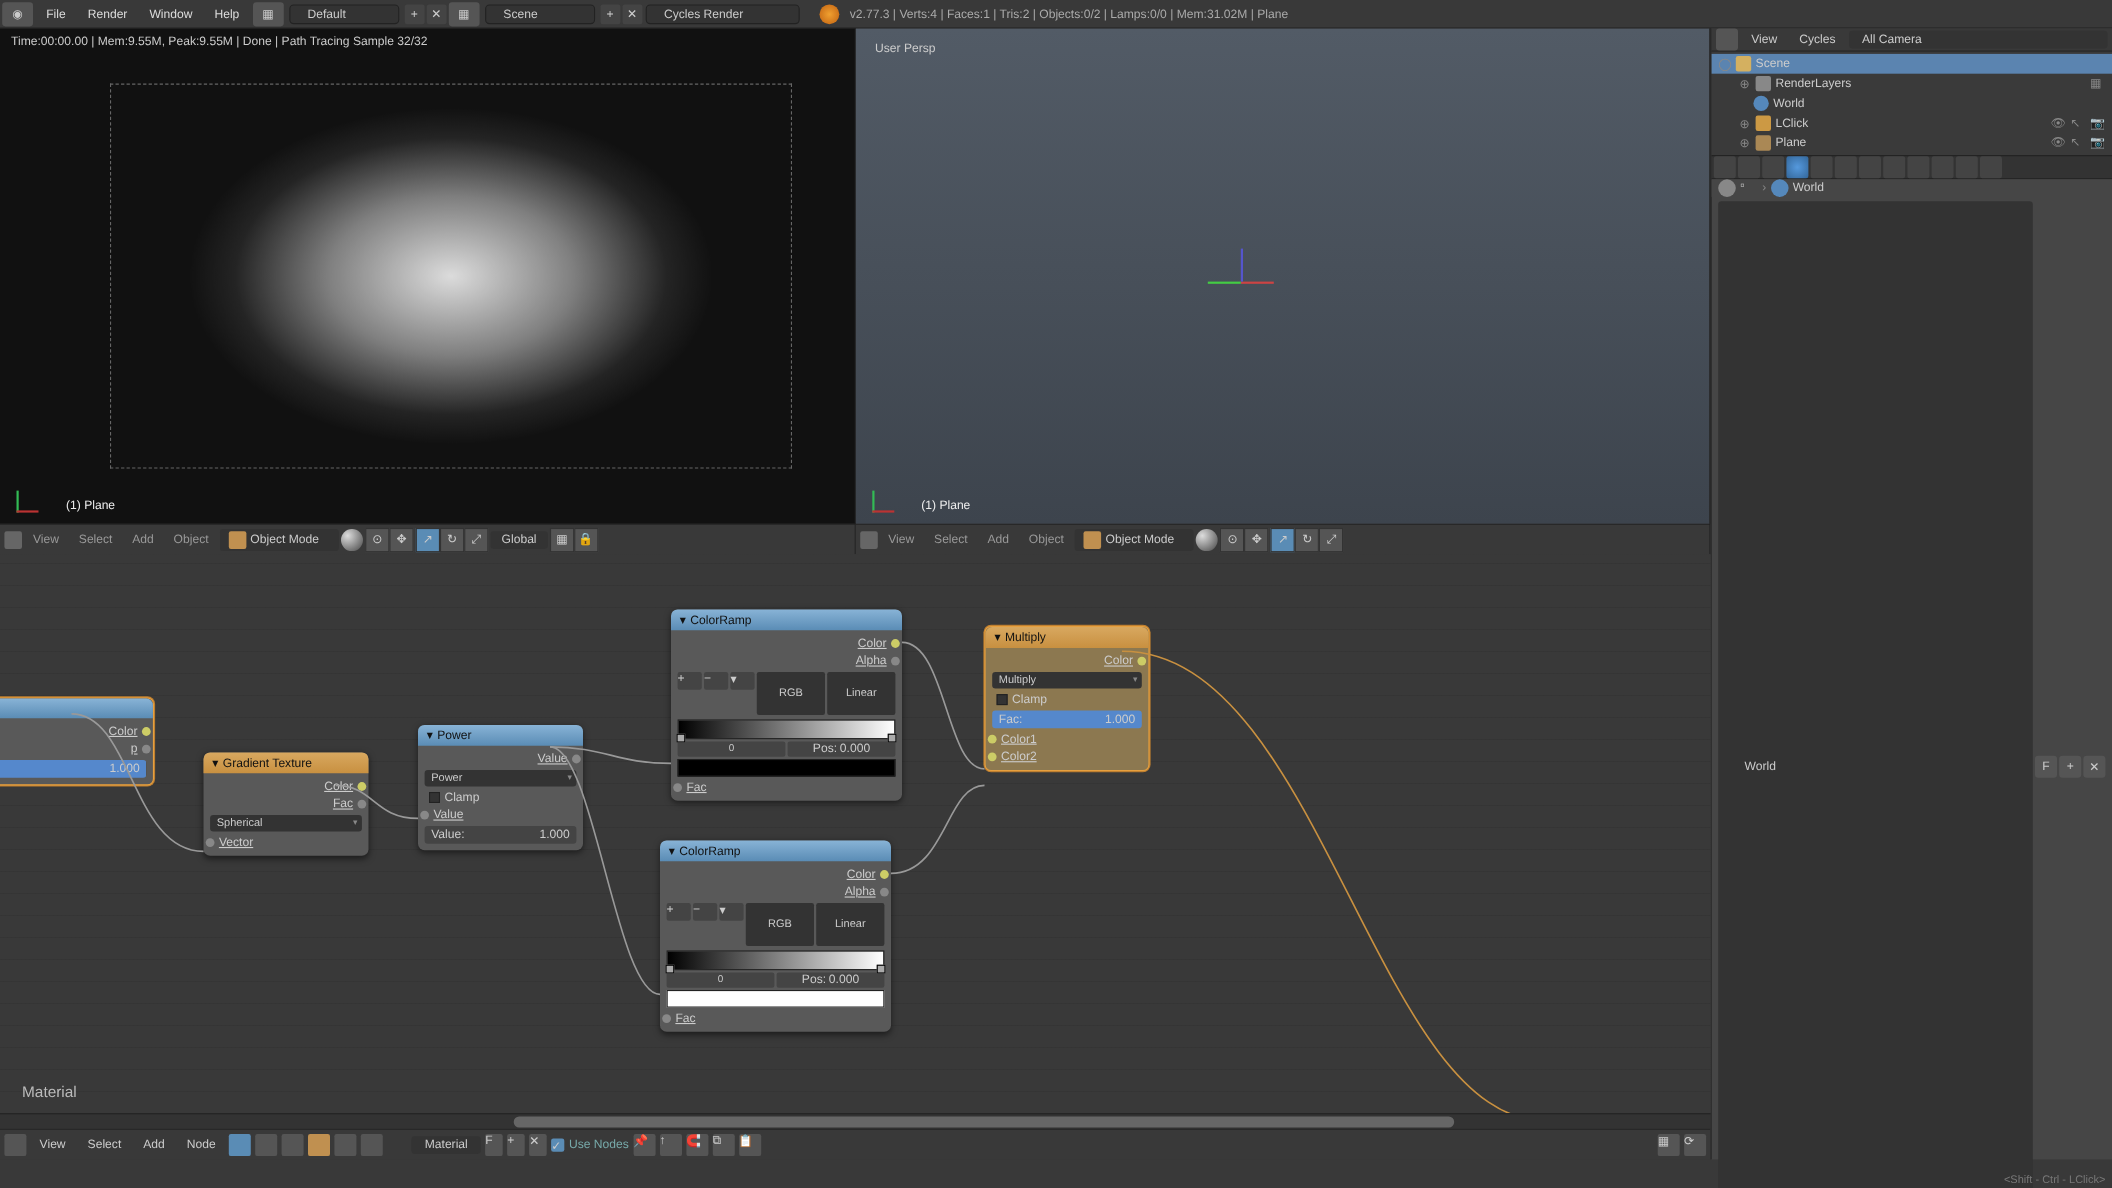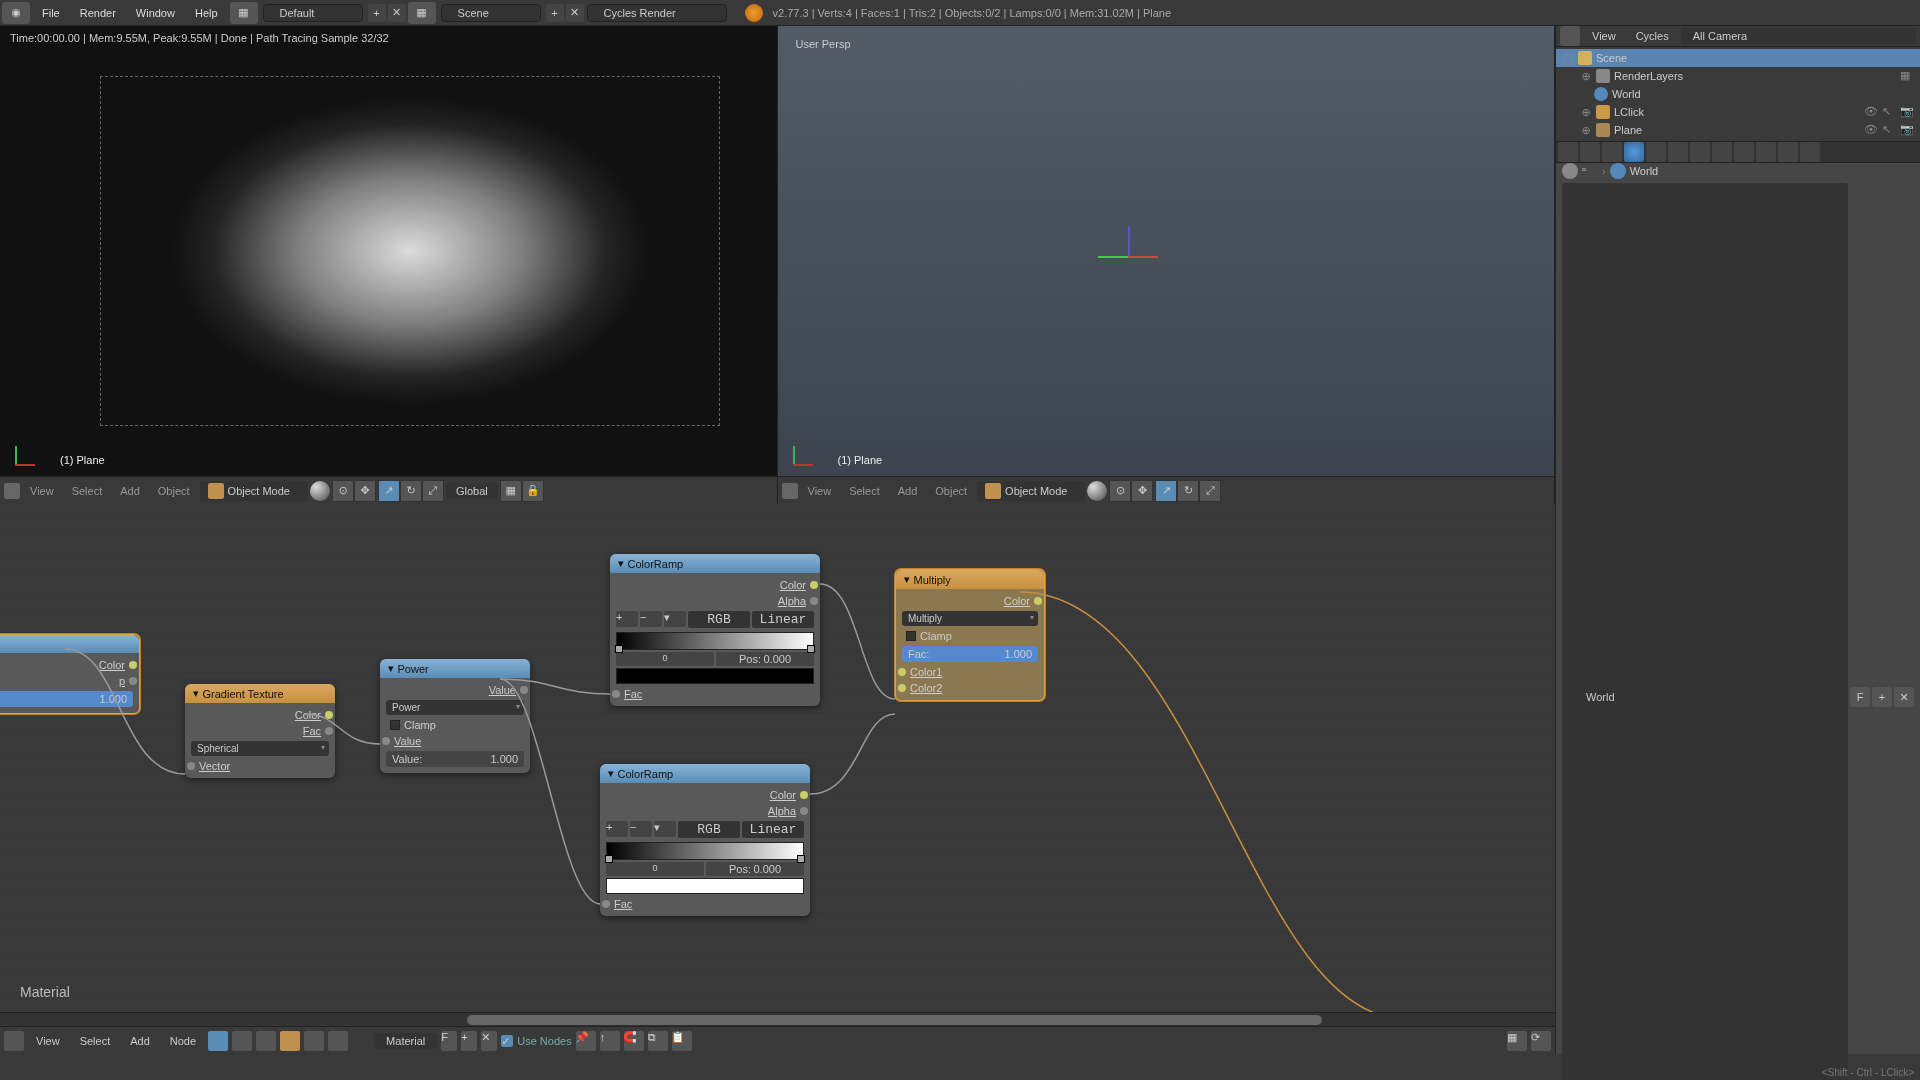--- a/index.html
+++ b/index.html
@@ -66,21 +66,21 @@
 .node .sock.i { left: -4px; background: #888; }
 .node .sock.i.yellow { background: #cccc66; }
 .node .dd-row { background: #333; border-radius: 3px; padding: 2px 6px; margin: 2px 0; font-size: 10px; position:relative; }
 .node .dd-row::after { content:'▾'; position:absolute; right:4px; font-size:8px; color:#888; }
 .node .chk { display:flex; align-items:center; gap:4px; padding:2px 4px; font-size:10px; }
 .node .chk .box { width:10px; height:10px; background:#333; border:1px solid #222; }
 .node .numfield { background:#444; border-radius:3px; padding:2px 6px; margin:2px 0; font-size:10px; display:flex; justify-content:space-between;align-items:center; }
 .node .numfield.blue { background: linear-gradient(90deg, #5588cc 100%, #444 0); }
 .node .ramp-row { display:flex; gap:2px; padding:2px 0; }
 .node .ramp-btn { width:22px; height:16px; background:#444; border-radius:2px; }
-.node .ramp-dd { flex:1; background:#333; border-radius:2px; text-align:center; font-size:13px; padding:1px;font-family:Liberation Mono, monospace; }
+.node .ramp-dd { flex:1; background:#333; border-radius:2px; text-align:center; font-size:10px; padding:14px; }
 .node .ramp-grad { height:18px; background: linear-gradient(90deg, #000, #fff); border:1px solid #222; margin:2px 0; position:relative; }
 .node .ramp-grad .stop { position:absolute; bottom:-4px; width:8px; height:8px; background:#aaa; border:1px solid #000; }
 .node .ramp-num { display:flex; gap:2px; }
 .node .ramp-num .nf { flex:1; background:#444; border-radius:2px; text-align:center; font-size:9px; padding:1px 4px; }
 .node .swatch { height:16px; background:#000; margin:2px 0; border:1px solid #222; }
 .node .swatch.white { background:#fff; }
 
 .wire { position:absolute; pointer-events:none; }
 .wire path { stroke:#999; stroke-width:1.5; fill:none; }
 .wire.sel path { stroke:#c89040; }

